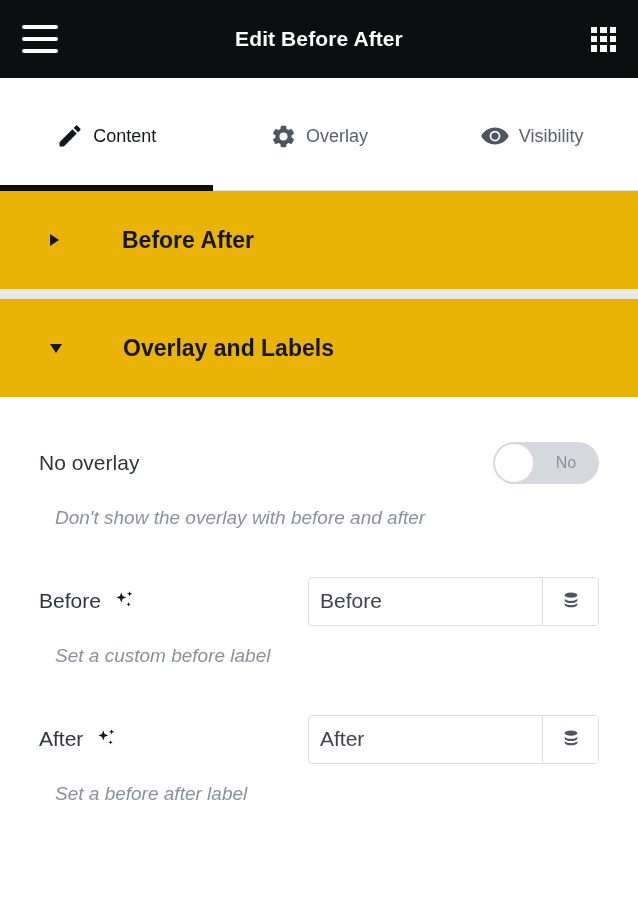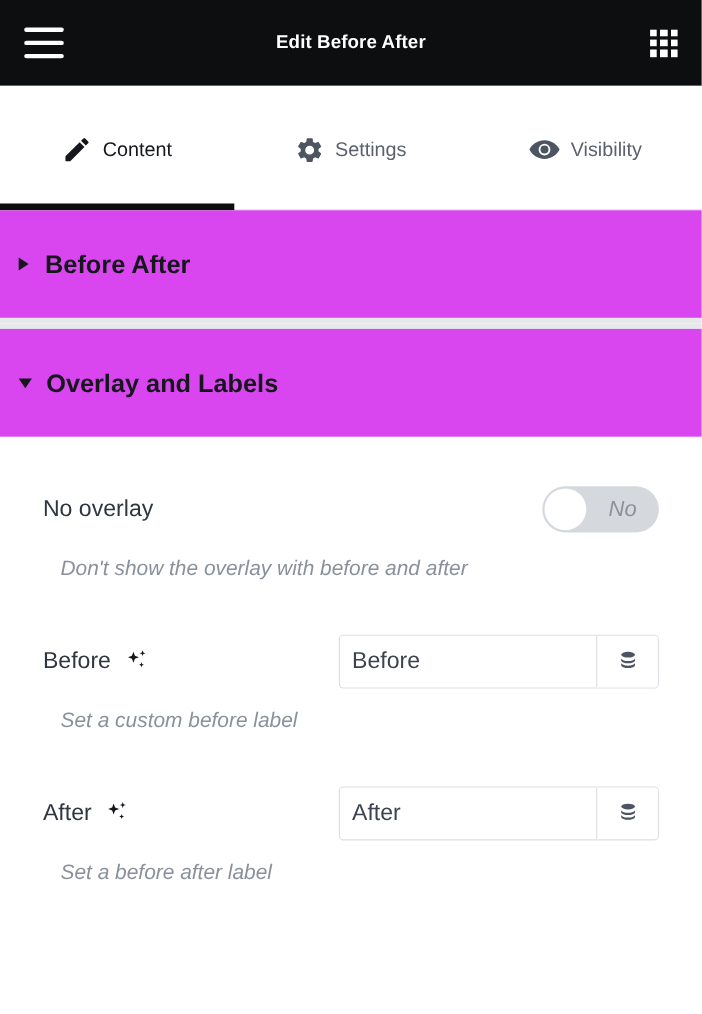--- a/index.html
+++ b/index.html
@@ -41,21 +41,21 @@
     width: 100%;
     background: #ffffff;
     border-radius: 2px;
   }
   .topbar-title {
     position: absolute;
     left: 0;
     right: 0;
     text-align: center;
     color: #ffffff;
-    font-size: 17px;
+    font-size: 21px;
     font-weight: bold;
     letter-spacing: 0.1px;
     pointer-events: none;
   }
   .grid-icon {
     width: 25px;
     height: 25px;
     display: grid;
     grid-template-columns: repeat(3, 1fr);
     grid-template-rows: repeat(3, 1fr);
@@ -117,24 +117,25 @@
   }
 
   
   .panel {
     background: #ffffff;
   }
   .section-head {
     height: 98px;
     display: flex;
     align-items: center;
-    padding-left: 17px;
+    padding-left: 50px;
     box-sizing: border-box;
     cursor: pointer;
-    background: #d946ef;
+    background: #eab308;
+    gap: 48px;
   }
   .section-head .caret {
     width: 0;
     height: 0;
     margin-right: 15px;
     flex: 0 0 auto;
   }
   .caret.closed {
     border-left: 9px solid #15171c;
     border-top: 6px solid transparent;
@@ -196,24 +197,23 @@
     width: 38px;
     height: 38px;
     border-radius: 50%;
     background: #ffffff;
     margin-left: 2px;
     flex: 0 0 auto;
   }
   .toggle .toggle-text {
     flex: 1 1 auto;
     text-align: center;
-    font-size: 20px;
+    font-size: 16px;
     color: #8b929d;
     padding-right: 0;
-    font-style: italic;
   }
 
   
   .input-group {
     display: flex;
     align-items: stretch;
     width: 291px;
     height: 49px;
     border: 1px solid #d9dde2;
     border-radius: 4px;
@@ -286,21 +286,21 @@
     <span class="tab-label">Content</span>
   </div>
 
 
   <div class="tab">
     <span class="tab-icon">
       <svg width="27" height="27" viewBox="0 0 24 24" fill="currentColor" aria-hidden="true">
         <path d="M19.14 12.94c.04-.31.06-.63.06-.94s-.02-.63-.07-.94l2.03-1.58a.49.49 0 0 0 .12-.61l-1.92-3.32a.49.49 0 0 0-.59-.22l-2.39.96a7.03 7.03 0 0 0-1.62-.94l-.36-2.54a.48.48 0 0 0-.48-.41h-3.84a.48.48 0 0 0-.48.41l-.36 2.54c-.59.24-1.13.56-1.62.94l-2.39-.96a.48.48 0 0 0-.59.22L2.74 8.87a.48.48 0 0 0 .12.61l2.03 1.58c-.05.31-.09.64-.09.94s.02.63.07.94l-2.03 1.58a.49.49 0 0 0-.12.61l1.92 3.32c.12.22.37.29.59.22l2.39-.96c.5.38 1.03.7 1.62.94l.36 2.54c.05.24.25.41.48.41h3.84c.24 0 .44-.17.48-.41l.36-2.54c.59-.24 1.13-.56 1.62-.94l2.39.96c.22.08.47 0 .59-.22l1.92-3.32a.49.49 0 0 0-.12-.61l-2.02-1.58zM12 15.6A3.6 3.6 0 1 1 12 8.4a3.6 3.6 0 0 1 0 7.2z"></path>
       </svg>
     </span>
-    <span class="tab-label">Settings</span>
+    <span class="tab-label">Overlay</span>
   </div>
 
   <div class="tab">
     <span class="tab-icon">
       <svg width="30" height="30" viewBox="0 0 24 24" aria-hidden="true">
         <path d="M12 5.2C6.9 5.2 2.7 8.4 1 12c1.7 3.6 5.9 6.8 11 6.8S21.3 15.6 23 12c-1.7-3.6-5.9-6.8-11-6.8zm0 11.1A4.3 4.3 0 1 1 12 7.7a4.3 4.3 0 0 1 0 8.6z" fill="currentColor"></path>
         <circle cx="12" cy="12" r="2.9" fill="currentColor"></circle>
       </svg>
     </span>
     <span class="tab-label">Visibility</span>

